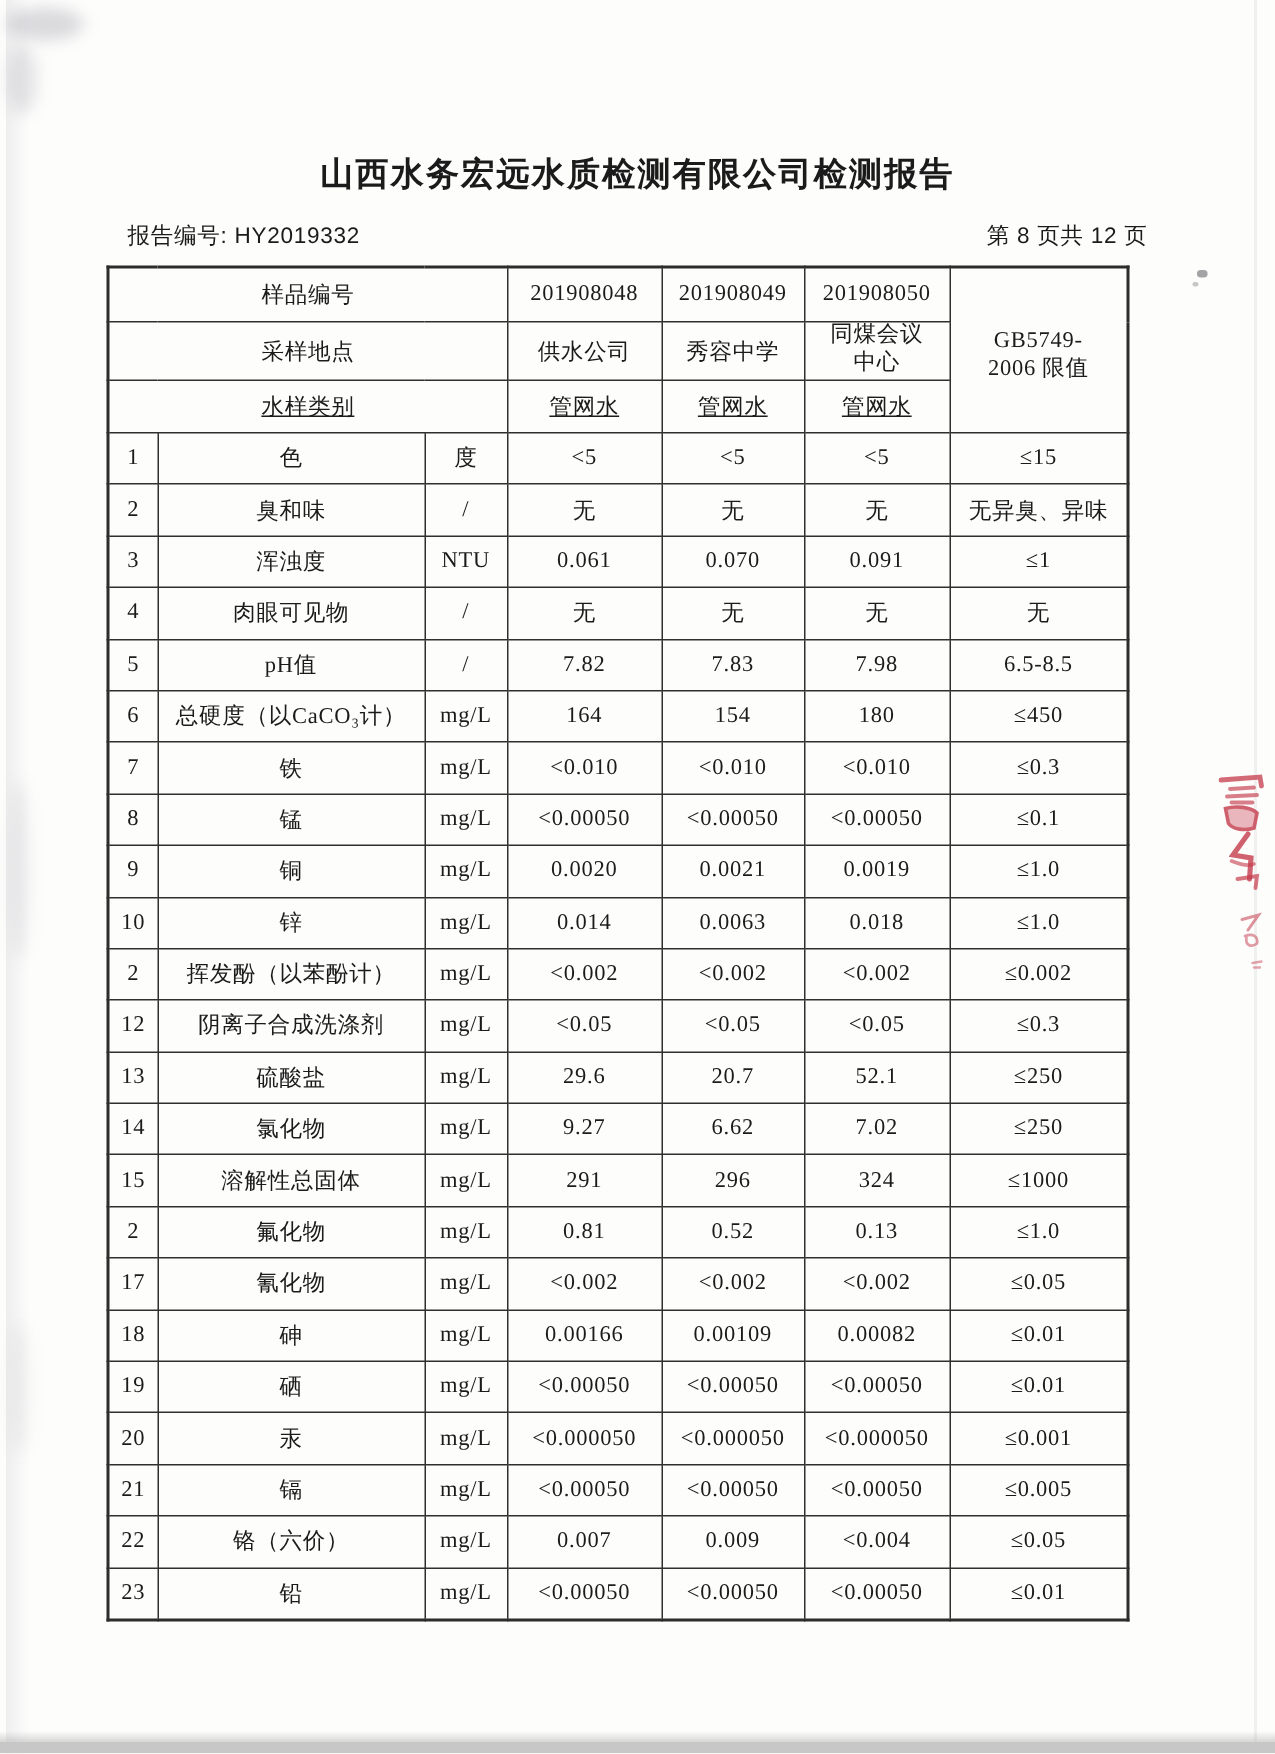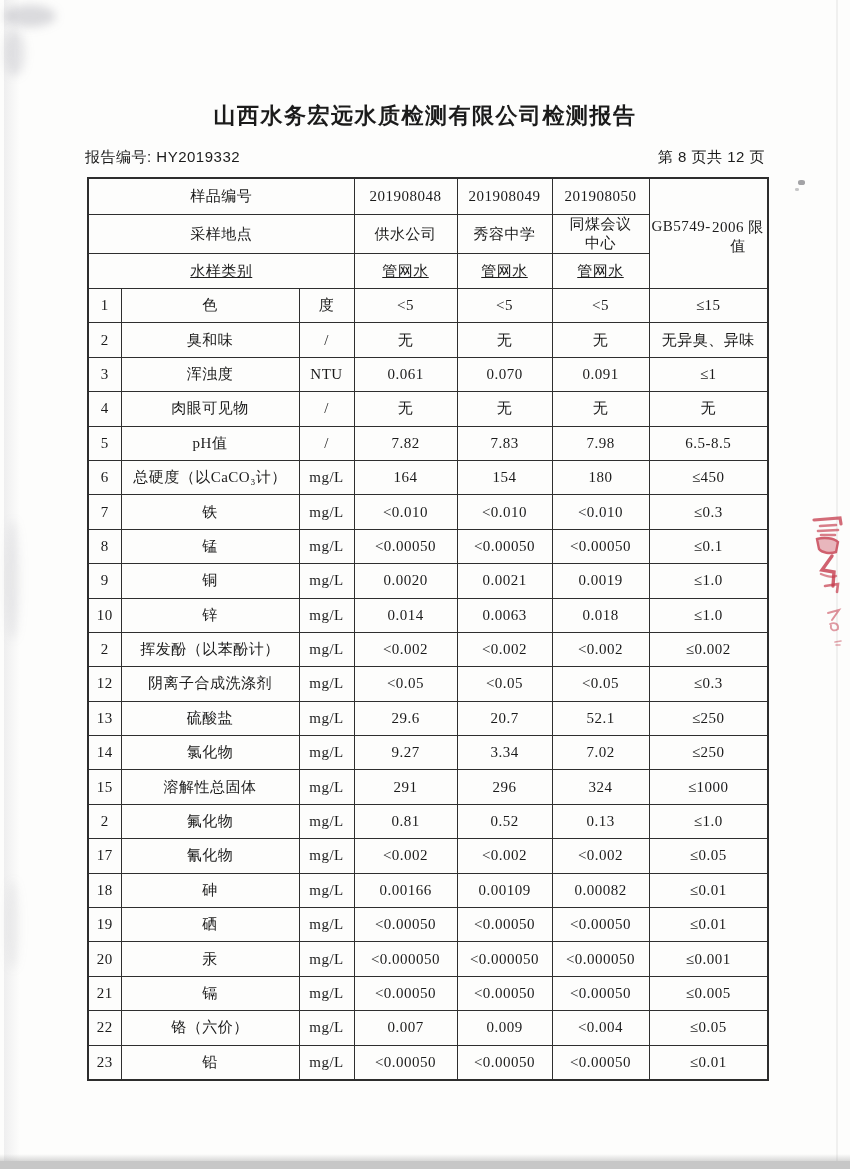--- a/index.html
+++ b/index.html
@@ -48,21 +48,21 @@
   }
   .meta {
     position:absolute; top:148px; left:85px; width:680px;
     display:flex; justify-content:space-between; align-items:baseline;
     font-family:"Liberation Sans","DejaVu Sans",sans-serif;
     font-size:15px; font-weight:normal; letter-spacing:0.5px;
   }
 
   
   table.report {
-    position:absolute; top:177px; left:87px; width:680px;
+    position:absolute; top:177px; left:71px; width:680px;
     border-collapse:collapse; table-layout:fixed;
     border:2px solid #2d2d2d;
   }
   table.report td {
     border:1.6px solid #2f2f2f;
     text-align:center; vertical-align:middle;
     font-size:15px; padding:0 2px;
     letter-spacing:0.5px;
     overflow:hidden;
   }
@@ -70,22 +70,22 @@
   tr.rowB td { height:38px; }
   tr.rowC td { height:34px;text-decoration:underline; }
   tr.data-row td { height:33.4px; }
   td.h-label { letter-spacing:2px; }
   td.c-param { text-align:left; padding-left:9px; letter-spacing:0.5px; }
   td.c-no { letter-spacing:0; }
   td.small-limit { font-size:12px; letter-spacing:0; }
   td.limit-head {
     font-size:15px; letter-spacing:0.5px;
   }
-  .limit-head .lh-wrap { display:flex; padding-top:6px; }
-  .loc-wrap { display:inline-block; max-width:66px; line-height:1.25; }
+  .limit-head .lh-wrap { display:flex; flex-direction:column; padding-top:6px; }
+  .loc-wrap { display:inline-block; max-width:66px; line-height:1.25;font-family:Liberation Mono, monospace; }
 </style>
 </head>
 <body>
 
 <div class="page">
 
   <div class="edge-left"></div>
   <div class="edge-right-line"></div>
   <div class="edge-bottom-fade"></div>
   <div class="edge-bottom"></div>
@@ -272,21 +272,21 @@
     <td class="c-val">29.6</td>
     <td class="c-val">20.7</td>
     <td class="c-val">52.1</td>
     <td class="c-limit">≤250</td>
   </tr>
         <tr class="data-row">
     <td class="c-no">14</td>
     <td class="c-param">氯化物</td>
     <td class="c-unit">mg/L</td>
     <td class="c-val">9.27</td>
-    <td class="c-val">3.34</td>
+    <td class="c-val">6.62</td>
     <td class="c-val">7.02</td>
     <td class="c-limit">≤250</td>
   </tr>
         <tr class="data-row">
     <td class="c-no">15</td>
     <td class="c-param">溶解性总固体</td>
     <td class="c-unit">mg/L</td>
     <td class="c-val">291</td>
     <td class="c-val">296</td>
     <td class="c-val">324</td>

